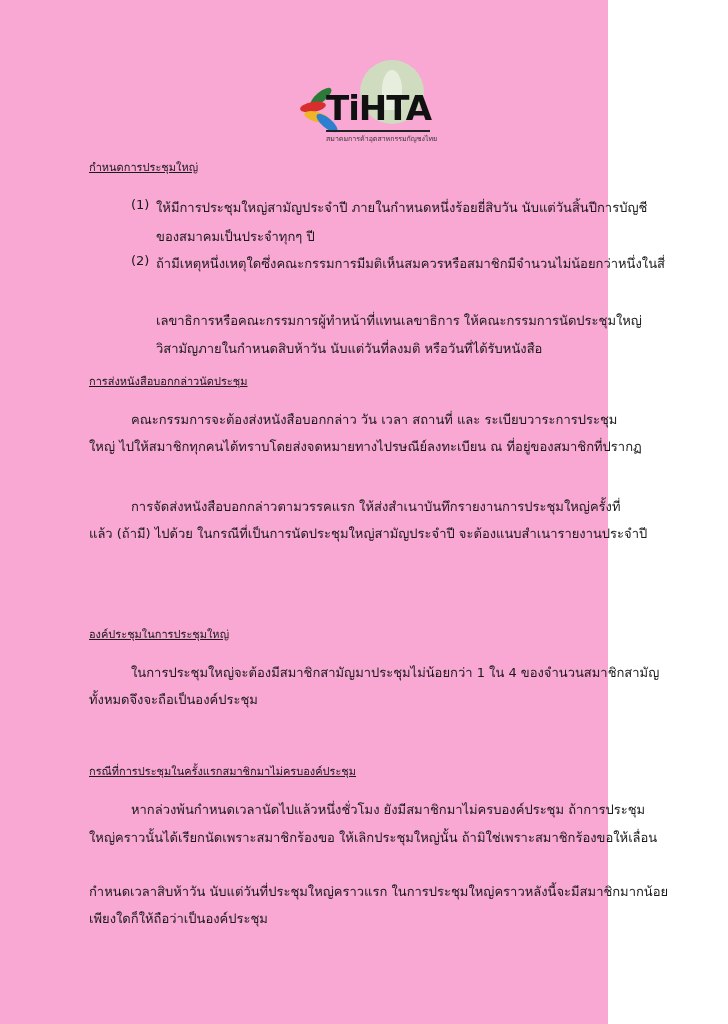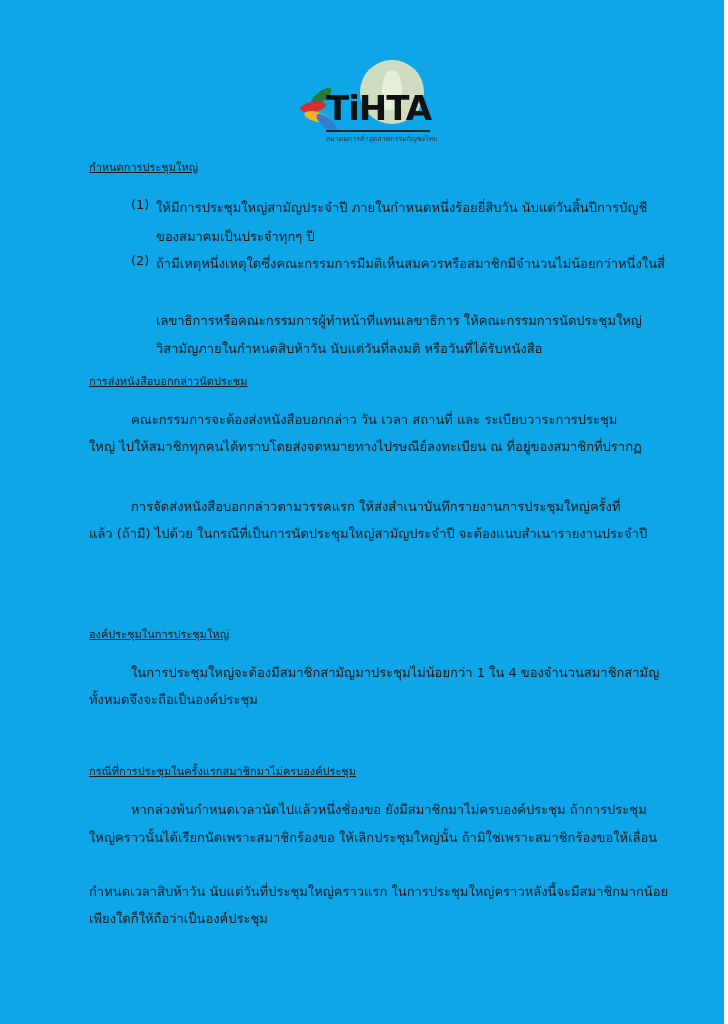--- a/index.html
+++ b/index.html
@@ -1,18 +1,18 @@
 <!DOCTYPE html>
 <html><head>
 <meta charset="utf-8">
 <style>
   html, body { margin:0; padding:0; background:#ffffff; }
   body { width:728px; height:1024px; position:relative; overflow:hidden;
          font-family:"DejaVu Sans","Liberation Sans",sans-serif; color:#1a1a1a; }
-  .page { position:absolute; left:0; top:0; width:724px; height:1024px; background:#0ea5e9; }
+  .page { position:absolute; left:0; top:0; width:608px; height:1024px; background:#f9a8d4; }
   .logo { position:absolute; left:290px; top:58px; width:150px; height:90px; }
   .logo .circle { position:absolute; left:70px; top:2px; width:64px; height:64px; border-radius:50%;
                   background:#cfdcc0; }
   .logo .leaf { position:absolute; left:92px; top:12px; width:20px; height:40px;
                 background:#e7eedd; border-radius:50% 50% 10% 10%; }
   .logo .petal { position:absolute; width:26px; height:10px; border-radius:50%; }
   .logo .p1 { left:18px; top:34px; background:#2b7a3a; transform:rotate(-40deg); }
   .logo .p2 { left:10px; top:44px; background:#d92e2e; transform:rotate(-10deg); }
   .logo .p3 { left:14px; top:54px; background:#f0b429; transform:rotate(15deg); }
   .logo .p4 { left:24px; top:60px; background:#2f7fd1; transform:rotate(40deg); }
@@ -54,18 +54,18 @@
   <div class="line" style="left:131px;top:409px">คณะกรรมการจะต้องส่งหนังสือบอกกล่าว  วัน เวลา สถานที่  และ ระเบียบวาระการประชุม</div>
   <div class="line" style="left:89px;top:436px">ใหญ่   ไปให้สมาชิกทุกคนได้ทราบโดยส่งจดหมายทางไปรษณีย์ลงทะเบียน ณ ที่อยู่ของสมาชิกที่ปรากฏ</div>
   <div class="line" style="left:131px;top:496px">การจัดส่งหนังสือบอกกล่าวตามวรรคแรก ให้ส่งสำเนาบันทึกรายงานการประชุมใหญ่ครั้งที่</div>
   <div class="line" style="left:89px;top:523px">แล้ว (ถ้ามี) ไปด้วย ในกรณีที่เป็นการนัดประชุมใหญ่สามัญประจำปี จะต้องแนบสำเนารายงานประจำปี</div>
 
   <div class="h" style="top:625px">องค์ประชุมในการประชุมใหญ่</div>
   <div class="line" style="left:131px;top:662px">ในการประชุมใหญ่จะต้องมีสมาชิกสามัญมาประชุมไม่น้อยกว่า 1 ใน 4 ของจำนวนสมาชิกสามัญ</div>
   <div class="line" style="left:89px;top:689px">ทั้งหมดจึงจะถือเป็นองค์ประชุม</div>
 
   <div class="h" style="top:762px">กรณีที่การประชุมในครั้งแรกสมาชิกมาไม่ครบองค์ประชุม</div>
-  <div class="line" style="left:131px;top:799px">หากล่วงพ้นกำหนดเวลานัดไปแล้วหนึ่งชั่องขอ ยังมีสมาชิกมาไม่ครบองค์ประชุม ถ้าการประชุม</div>
+  <div class="line" style="left:131px;top:799px">หากล่วงพ้นกำหนดเวลานัดไปแล้วหนึ่งชั่วโมง ยังมีสมาชิกมาไม่ครบองค์ประชุม ถ้าการประชุม</div>
   <div class="line" style="left:89px;top:827px">ใหญ่คราวนั้นได้เรียกนัดเพราะสมาชิกร้องขอ ให้เลิกประชุมใหญ่นั้น  ถ้ามิใช่เพราะสมาชิกร้องขอให้เลื่อน</div>
   <div class="line" style="left:89px;top:881px">กำหนดเวลาสิบห้าวัน นับแต่วันที่ประชุมใหญ่คราวแรก ในการประชุมใหญ่คราวหลังนี้จะมีสมาชิกมากน้อย</div>
   <div class="line" style="left:89px;top:908px">เพียงใดก็ให้ถือว่าเป็นองค์ประชุม</div>
 
 </div>
 
 </body></html>

